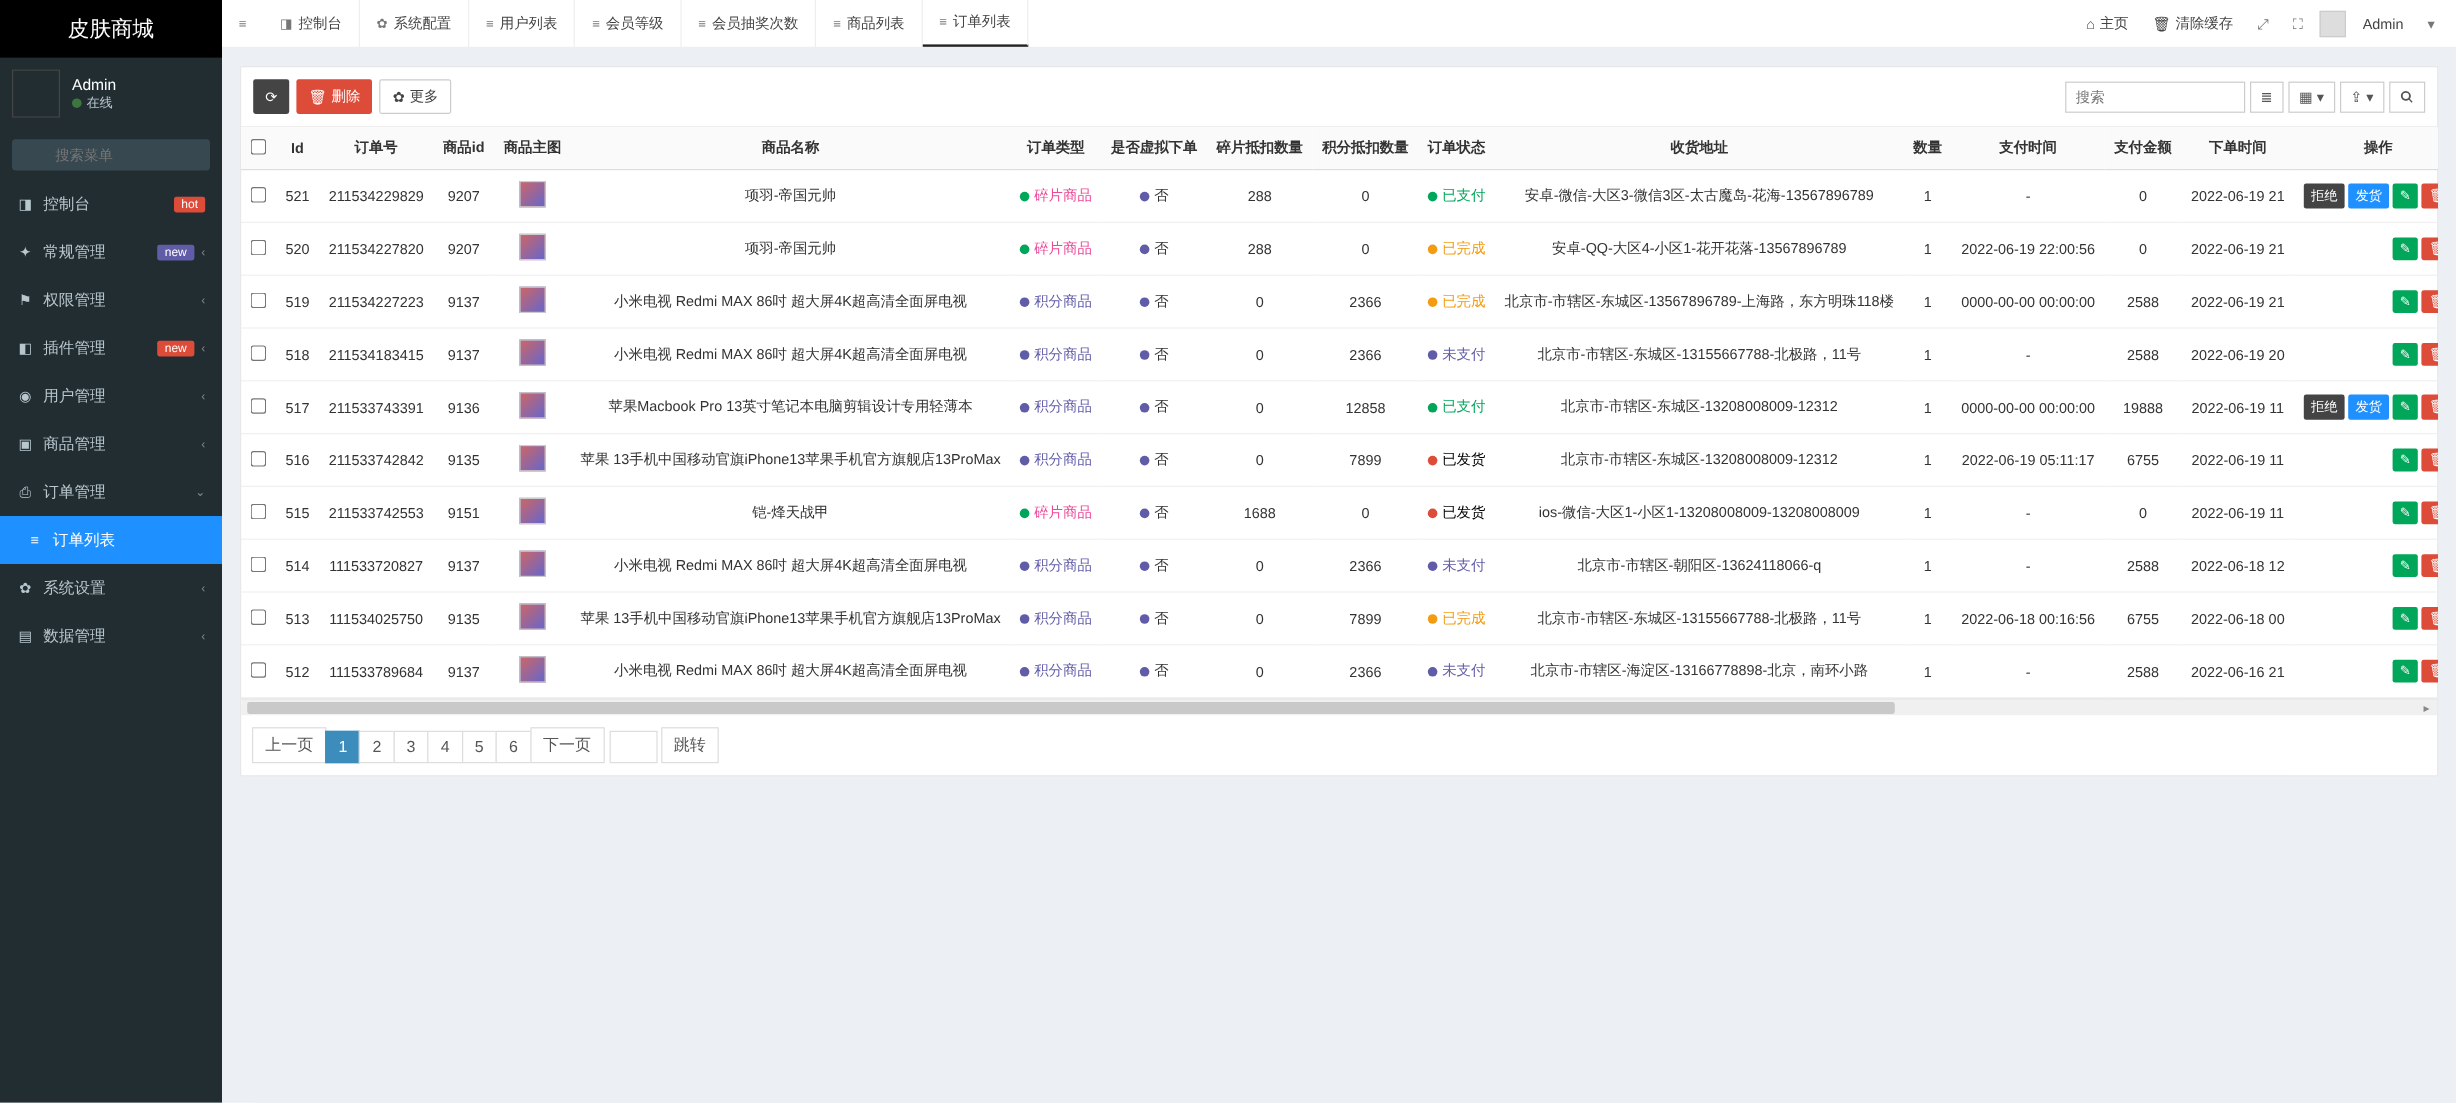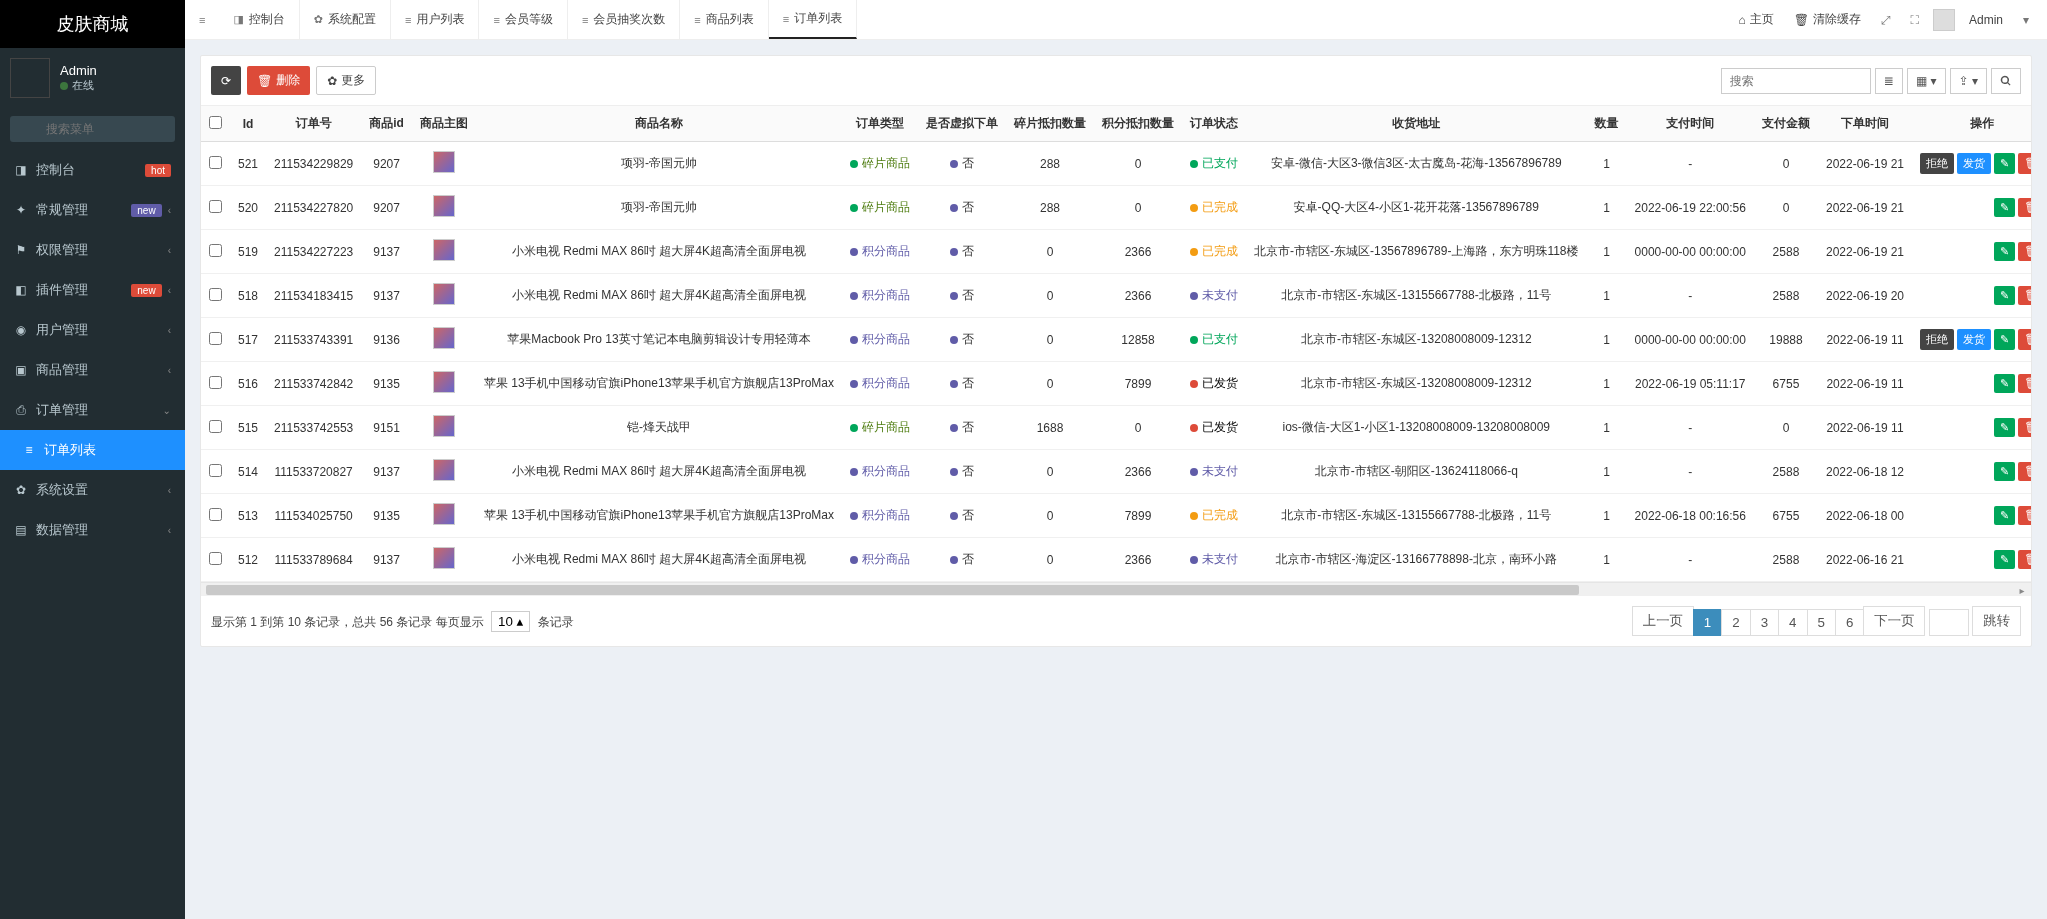--- a/index.html
+++ b/index.html
@@ -57,21 +57,21 @@
   .toolbar-right input { border:1px solid #ccc; padding:5px 8px; width:150px; font-size:12px; }
   .icon-btn { border:1px solid #ccc; background:#fff; padding:5px 8px; cursor:pointer; color:#555; font-size:12px; }
 
   
   .table-wrap { overflow-x:auto; }
   table { width:100%; border-collapse:collapse; font-size:12px; white-space:nowrap; }
   thead th { background:#fafafa; border-bottom:1px solid #ddd; padding:9px 8px; text-align:center; font-weight:600; color:#333; }
   tbody td { border-bottom:1px solid #f0f0f0; padding:9px 8px; text-align:center; color:#333; }
   .thumb { width:22px; height:22px; background:linear-gradient(135deg,#c66,#66c); display:inline-block; border:1px solid #ccc; }
   .dot { width:8px; height:8px; border-radius:50%; display:inline-block; margin-right:4px; vertical-align:middle; }
-  .ot-frag { color:#4d7c0f; } .ot-frag .dot { background:#00a65a; }
+  .ot-frag { color:#ec4899; } .ot-frag .dot { background:#00a65a; }
   .ot-point { color:#605ca8; } .ot-point .dot { background:#605ca8; }
   .st-paid { color:#00a65a; } .st-paid .dot { background:#00a65a; }
   .st-done { color:#f39c12; } .st-done .dot { background:#f39c12; }
   .st-unpaid { color:#605ca8; } .st-unpaid .dot { background:#605ca8; }
   .st-ship { color:#000000; } .st-ship .dot { background:#dd4b39; }
   .act-group { display:flex; gap:3px; justify-content:flex-end; }
   .sbtn { padding:3px 6px; border-radius:2px; color:#fff; font-size:11px; cursor:pointer; border:none; }
   .sbtn-reject { background:#444; }
   .sbtn-ship { background:#1e90ff; }
   .sbtn-edit { background:#00a65a; }
@@ -566,25 +566,20 @@
                 </tr>
               </tbody>
           </table>
         </div>
         <div class="hscroll">
           <div class="thumb-bar"></div>
           <div class="arrow">▸</div>
         </div>
 
         <div class="table-footer">
-          <div>
-            <span>显示第 1 到第 10 条记录，总共 56 条记录 每页显示</span>
-            <button class="per-page">10 ▴</button>
-            <span>条记录</span>
-          </div>
           <div class="pagination">
             <button class="page-btn">上一页</button>
             <span id="pages-host"><button class="page-btn active">1</button><button class="page-btn">2</button><button class="page-btn">3</button><button class="page-btn">4</button><button class="page-btn">5</button><button class="page-btn">6</button></span>
             <button class="page-btn">下一页</button>
             <span class="page-jump">
               <input type="text" style="">
             </span>
             <button class="page-btn">跳转</button>
           </div>
         </div>

